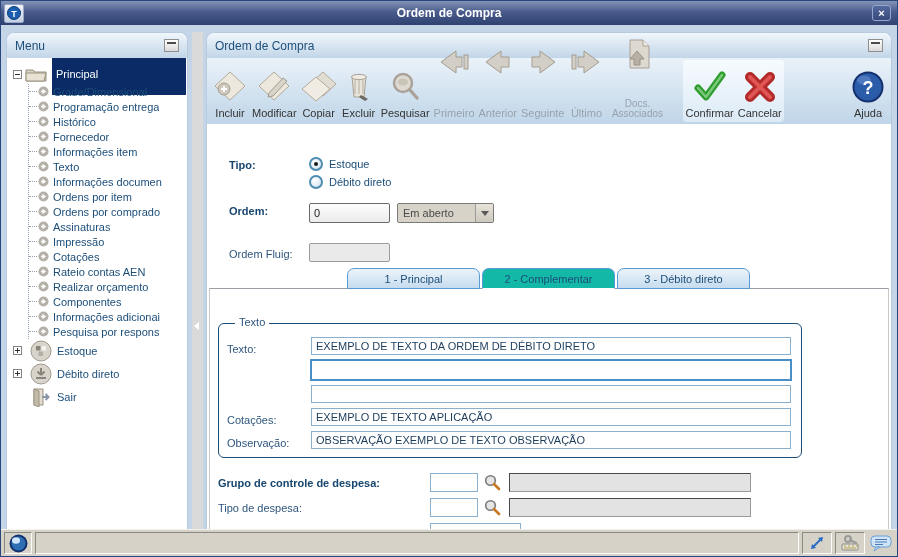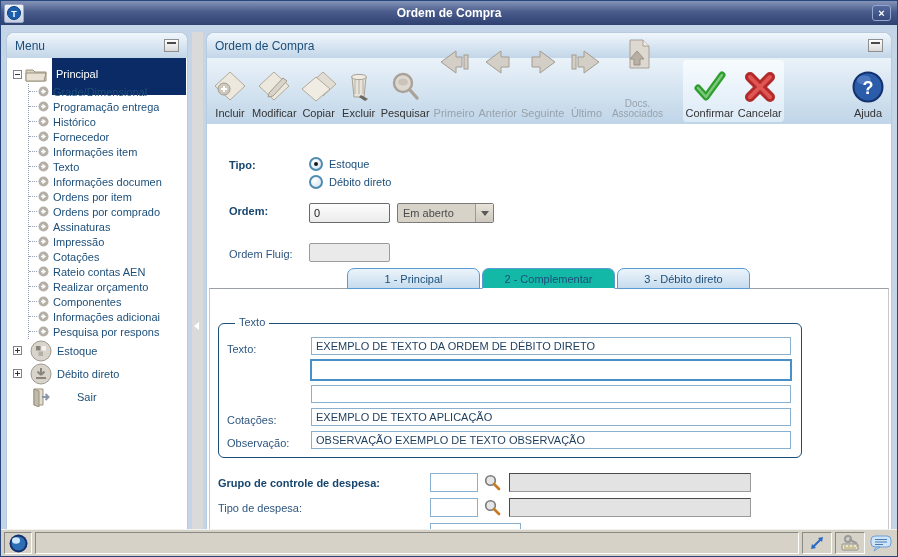--- a/index.html
+++ b/index.html
@@ -43,21 +43,21 @@
   .troot-label { flex:1; background:#0a2b66; color:#fff; padding:15px 4px; margin-left:5px;
     white-space:nowrap; overflow:hidden; }
   .tchildren { margin-left:17px; border-left:1px dotted #93a2b6; }
   .titem { display:flex; align-items:center; height:15px; }
   .titem .stub { width:8px; height:0; border-top:1px dotted #93a2b6; flex:none; }
   .titem .ico { flex:none; margin:0 4px 0 1px; display:flex; }
   .titem .lbl { white-space:nowrap; overflow:hidden; }
   .tlevel0 { display:flex; align-items:center; height:23px; }
   .tlevel0 .ico { margin:0 5px; display:flex; }
   .tlevel0 .lbl { white-space:nowrap; }
-  .sair-row { padding-left:14px;gap:20px; }
+  .sair-row { padding-left:14px; }
 
   
   .splitter { position:absolute; left:191px; width:11px; top:7px; bottom:0; background:#dadada; }
   .splitter .handle { position:absolute; top:290px; left:2px; width:0; height:0;
     border-top:4px solid transparent; border-bottom:4px solid transparent; border-right:5px solid #fff; }
 
   
   .main-panel { position:absolute; left:205px; right:5px; top:7px; bottom:0;
     background:#fff; border:1px solid #b8cbde; border-bottom:none; border-radius:8px 8px 0 0;
     display:flex; flex-direction:column; overflow:hidden; }

